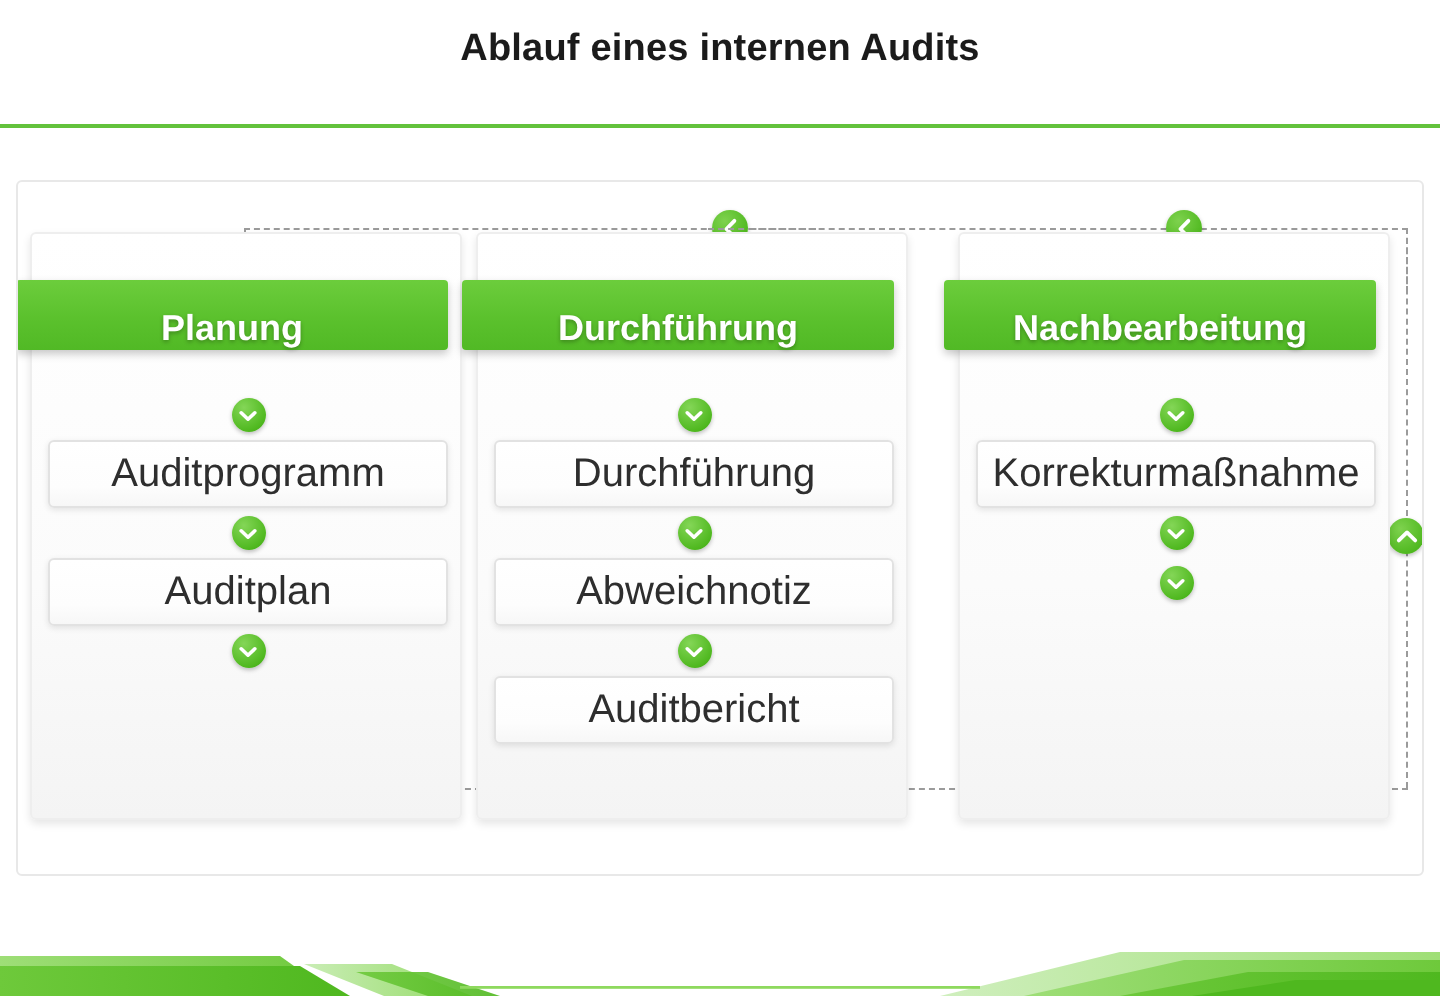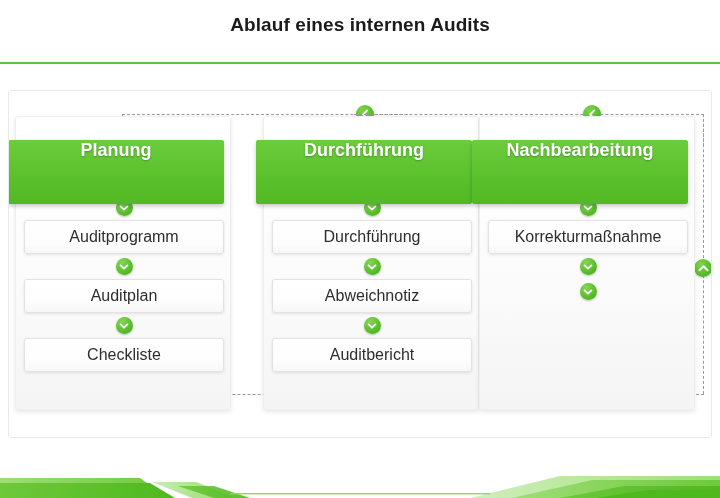--- a/index.html
+++ b/index.html
@@ -91,32 +91,32 @@
     top: 25px;
     width: 216px;
     height: 294px;
     background: linear-gradient(180deg, #ffffff 0%, #fbfbfb 60%, #f4f4f4 100%);
     border: 1px solid #eeeeee;
     border-radius: 3px;
     box-shadow: 0 2px 4px rgba(0,0,0,0.10);
     padding: 0;
   }
   .column.c1 { left: 6px; }
-  .column.c2 { left: 254px; }
+  .column.c2 { left: 229px; }
   .column.c3 { left: 470px; }
 
   .col-header {
     position: absolute;
     left: -8px; top: 23px;
-    width: 216px; height: 64px;
+    width: 216px; height: 35px;
     background: linear-gradient(180deg, #6ccd3c 0%, #5bc12d 55%, #51b925 100%);
     border-radius: 2px;
     box-shadow: 0 2px 4px rgba(0,0,0,0.22);
     display: flex;
-    align-items: flex-start;
+    align-items: flex-end;
     justify-content: center;
     z-index: 5;
   }
   .col-header-text {
     color: #ffffff;
     font-size: 18px;
     font-weight: bold;
     text-shadow: 0 1px 2px rgba(0,0,0,0.28);
     white-space: nowrap;
   }
@@ -135,21 +135,21 @@
     height: 34px;
     background: linear-gradient(180deg, #ffffff 0%, #fdfdfd 70%, #f7f7f7 100%);
     border: 1px solid #e2e2e2;
     border-radius: 3px;
     box-shadow: 0 1px 3px rgba(0,0,0,0.10);
     display: flex;
     align-items: center;
     justify-content: center;
   }
   .step-label {
-    font-size: 16px;
+    font-size: 20px;
     color: #2e2e2e;
     white-space: nowrap;
   }
 
   .step-connector {
     height: 25px;
     display: flex;
     align-items: center;
     justify-content: center;
   }
@@ -269,23 +269,20 @@
           </div>
           <div class="step-box">
             <span class="step-label">Auditplan</span>
           </div>
           <div class="step-connector">
             <span class="chev-badge">
               <svg width="10" height="10" viewBox="0 0 10 10" aria-hidden="true">
                 <path d="M1.6 3.4 L5 6.6 L8.4 3.4" fill="none" stroke="#ffffff" stroke-width="1.8" stroke-linecap="round" stroke-linejoin="round"></path>
               </svg>
             </span>
-          </div>
-          <div class="step-box">
-            <span class="step-label">Checkliste</span>
           </div>
         </div>
       </div>
 
       <div class="column c2">
         <div class="col-header">
           <span class="col-header-text">Durchführung</span>
         </div>
         <div class="col-body">
           <div class="step-connector">

